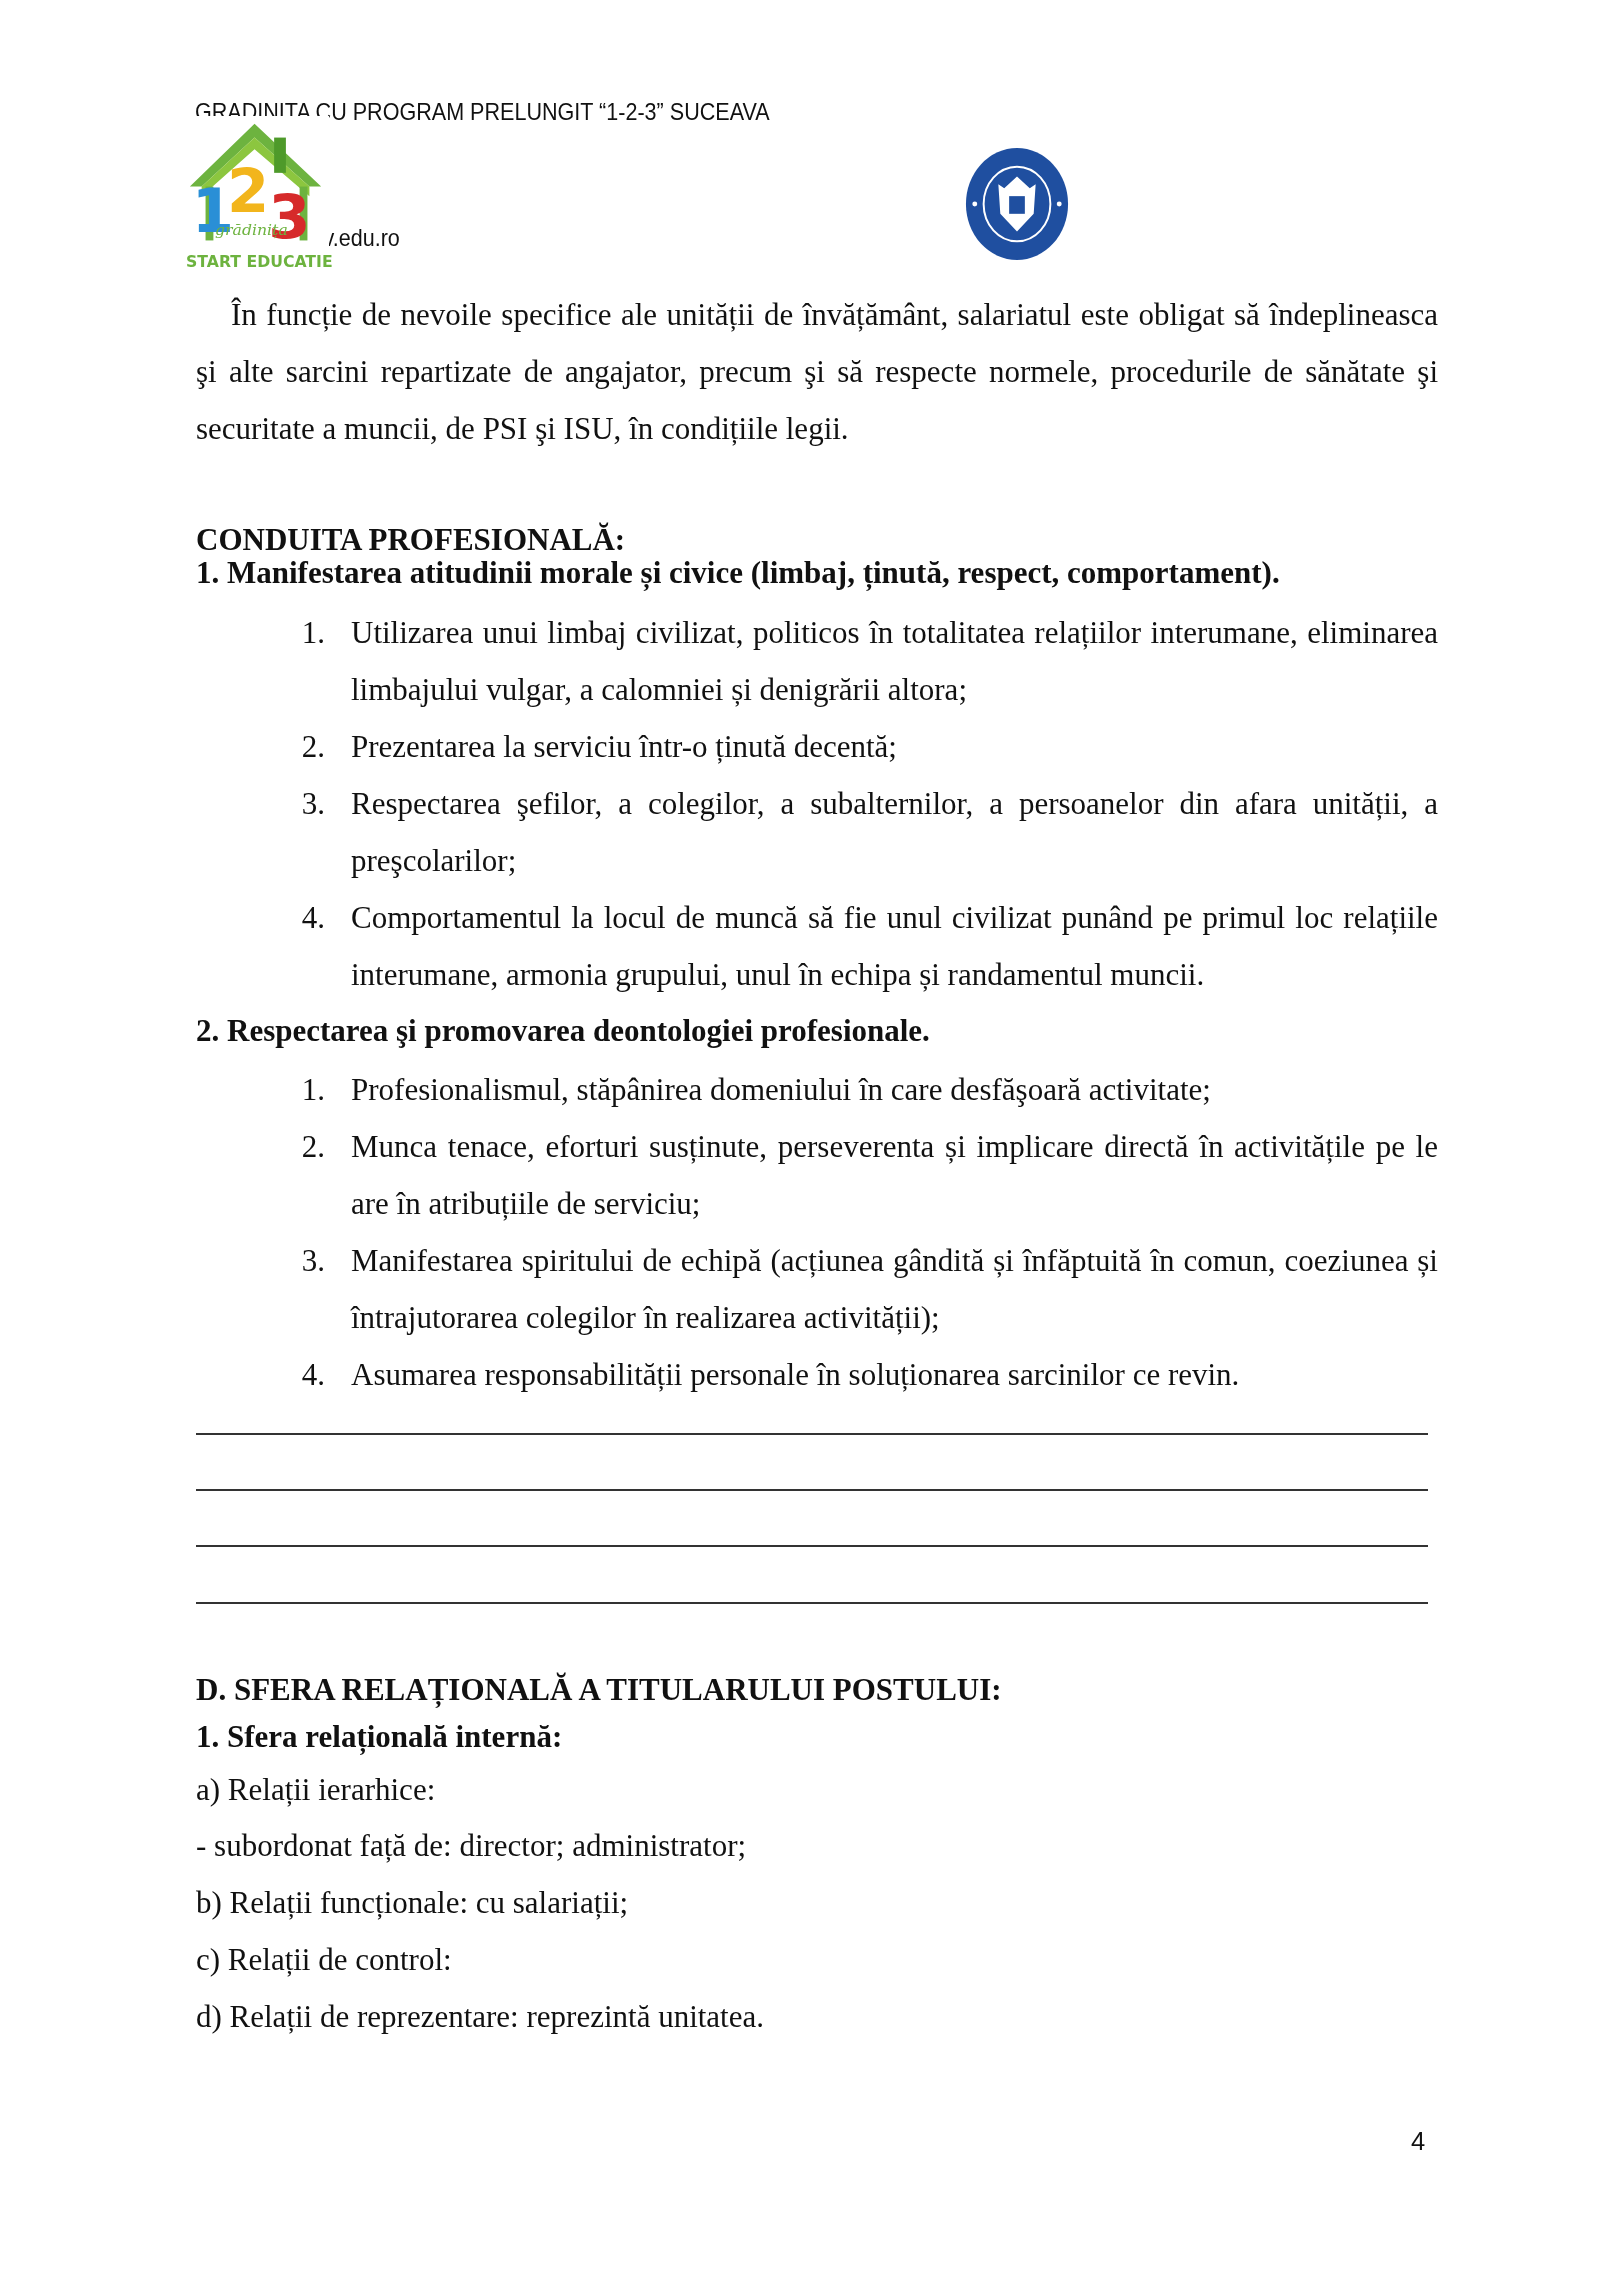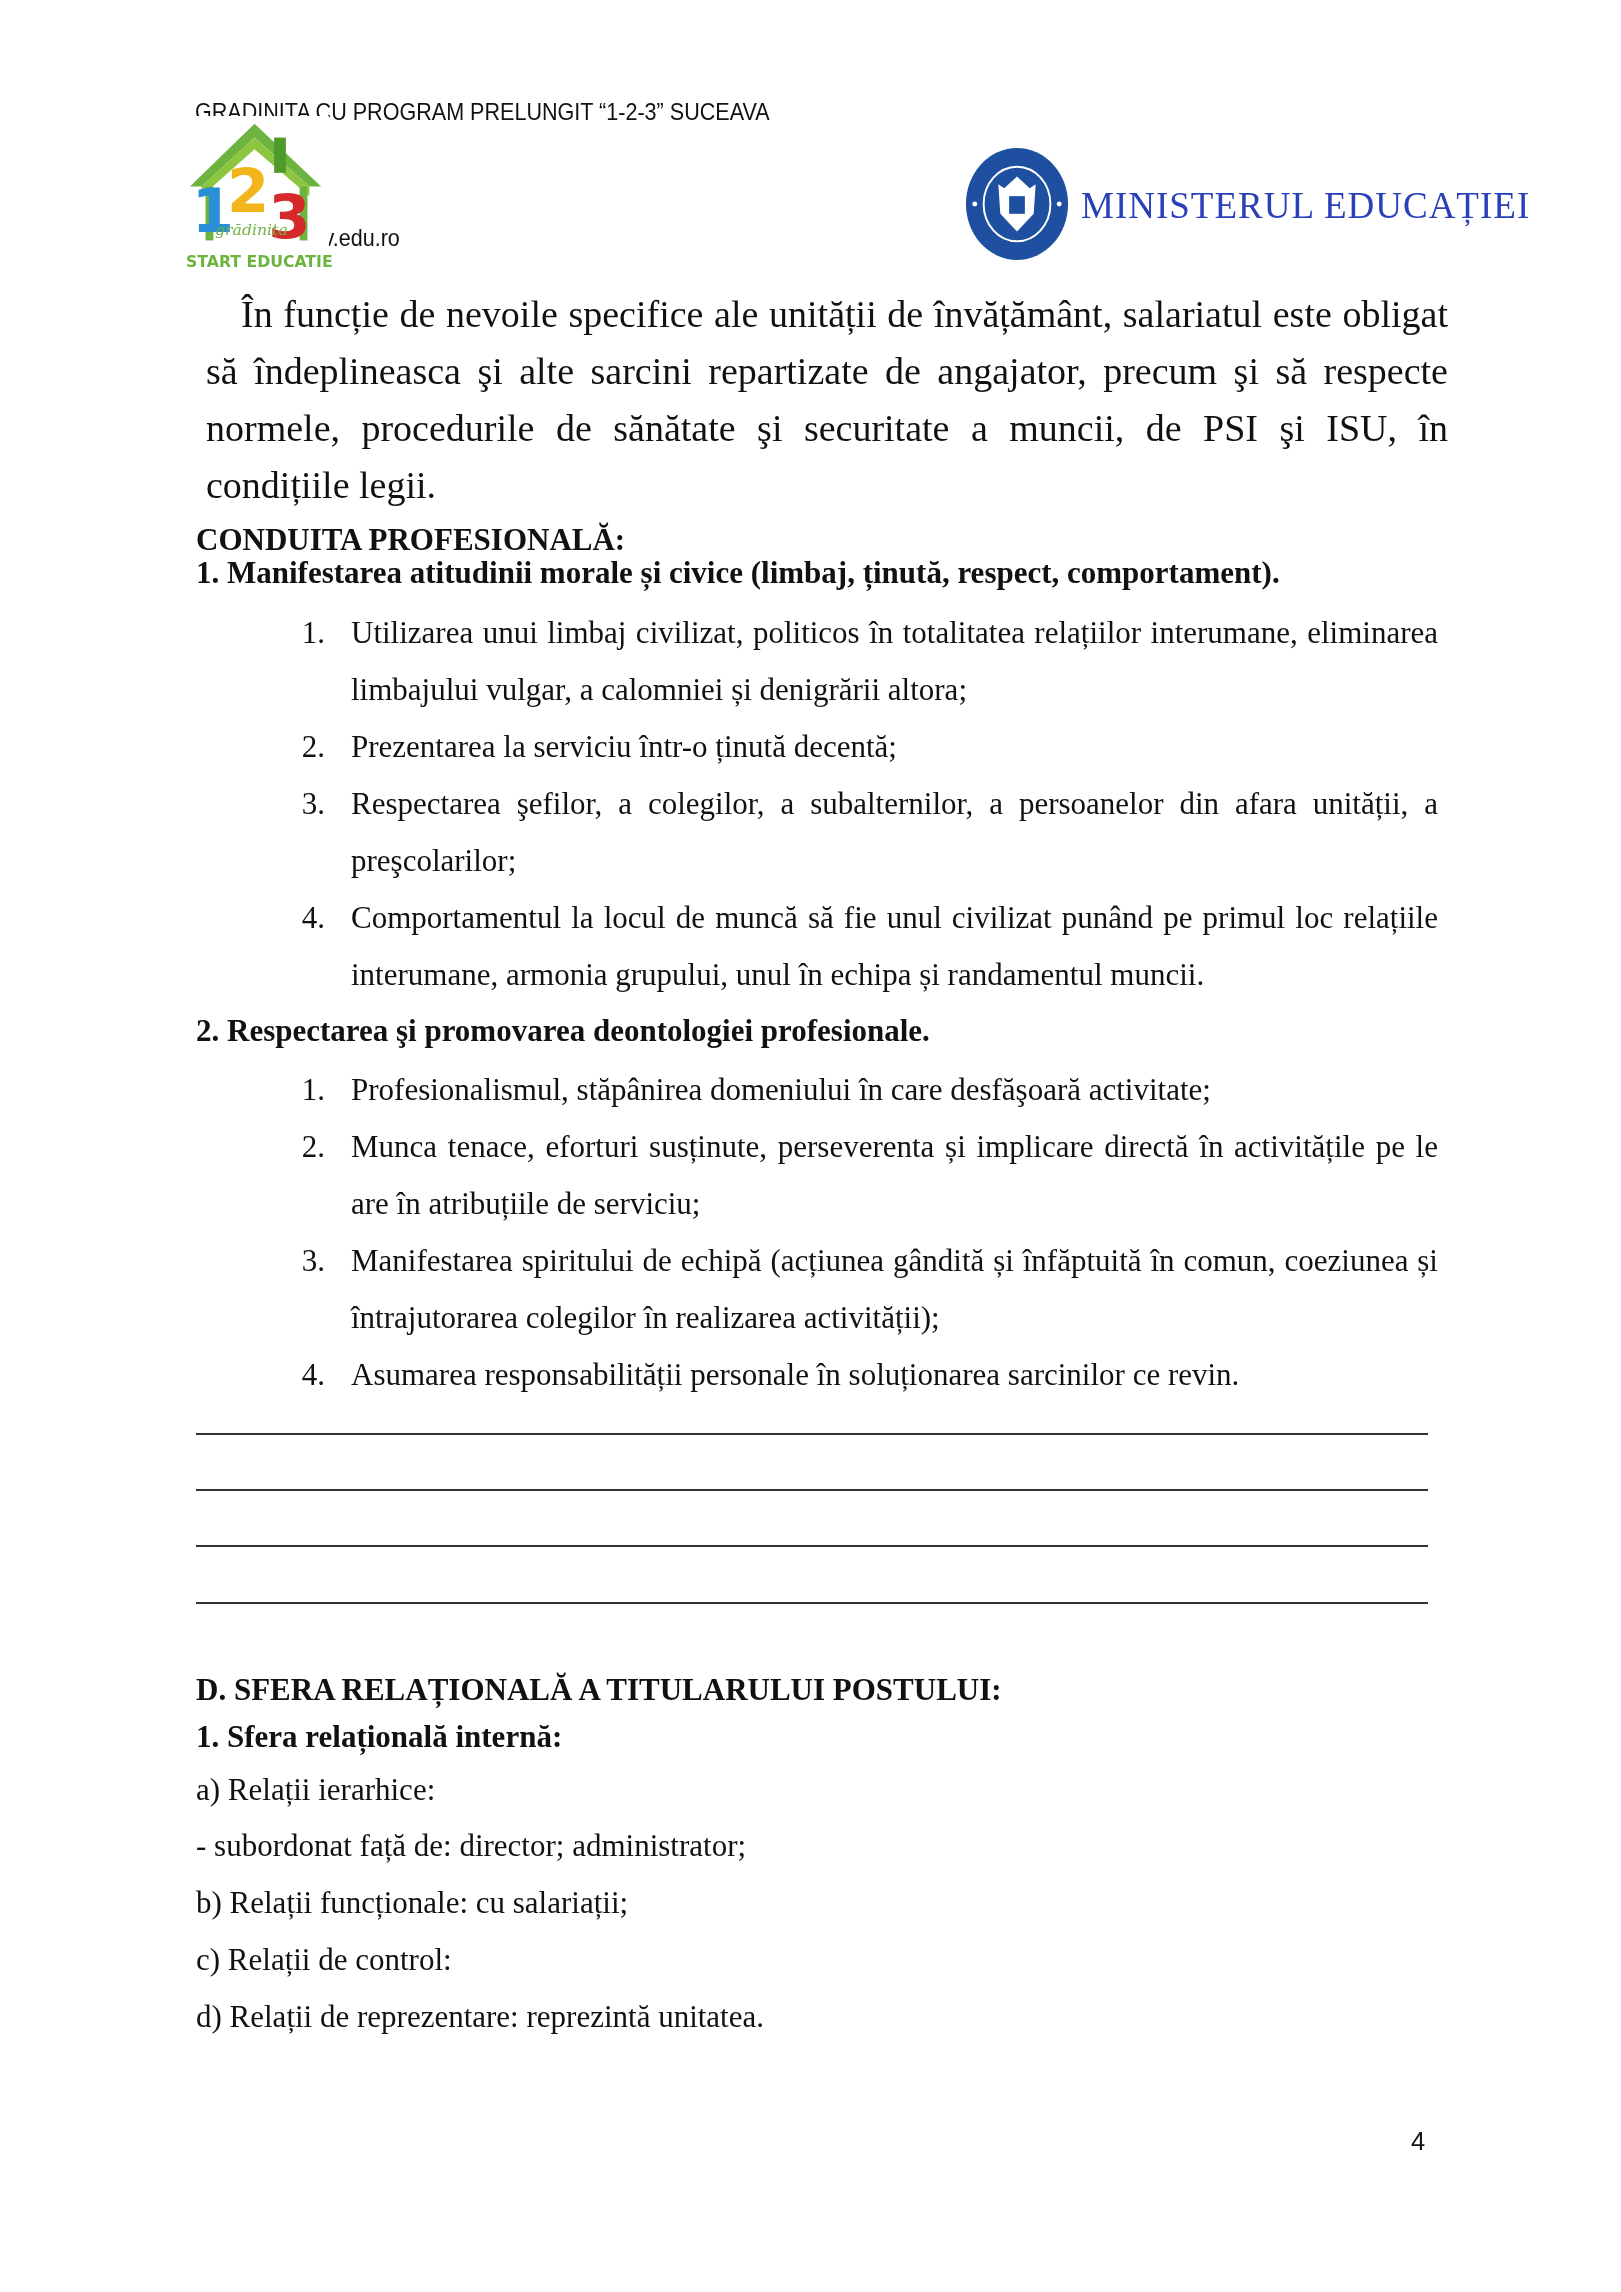--- a/index.html
+++ b/index.html
@@ -11,22 +11,22 @@
   .hdr-line { position: absolute; left: 195px; font-family: "Liberation Sans", "DejaVu Sans", sans-serif;
               font-size: 24.5px; line-height: 31px; color: #111; white-space: nowrap;
               transform: scaleX(0.88); transform-origin: left center; }
   .hdr-link { color: #1a35c9; text-decoration: underline; }
   .logo123 { position: absolute; left: 184px; top: 116px; width: 145px; height: 147px; background: #fff; }
   .ministry { position: absolute; left: 963px; top: 145px; width: 500px; height: 118px; }
   .ministry-text { position: absolute; left: 118px; top: 39px; font-family: "Liberation Serif", "DejaVu Serif", serif;
                    font-size: 37px; color: #2a40b8; letter-spacing: 1px; white-space: nowrap; }
 
   
-  .para { position: absolute; left: 196px; width: 1242px; font-size: 38px; line-height: 57px; text-align: justify;
-          text-align-last: left; margin-left: 10px; }
+  .para { position: absolute; left: 196px; width: 1242px; font-size: 31px; line-height: 57px; text-align: justify;
+          text-align-last: left; }
   .para .indent { display: inline-block; width: 35px; }
   .heading { position: absolute; left: 196px; font-size: 31px; font-weight: bold; line-height: 37px; white-space: nowrap; }
   .list { position: absolute; left: 294px; width: 1144px; margin: 0; padding: 0; list-style: none; }
   .list li { position: relative; padding-left: 57px; font-size: 31px; line-height: 57px; text-align: justify; }
   .list li .num { position: absolute; left: 7.8px; top: 0; }
   .list li .txt { display: block; text-align: justify; }
   .rule { position: absolute; left: 196px; width: 1232px; height: 0; border-top: 2px solid #333; }
   .plain { position: absolute; left: 196px; font-size: 31px; line-height: 37px; white-space: nowrap; }
   .pagenum { position: absolute; left: 1411px; top: 2127px; font-family: "Liberation Sans", "DejaVu Sans", sans-serif;
              font-size: 25.5px; color: #111; }
@@ -57,21 +57,20 @@
 
 <div class="ministry">
   <svg width="108" height="118" viewBox="0 0 110 120" class="abs" style="left:0;top:0;">
     <ellipse cx="55" cy="60" rx="52" ry="57" fill="#1f4fa0"></ellipse>
     <ellipse cx="55" cy="60" rx="34" ry="38" fill="none" stroke="#ffffff" stroke-width="2"></ellipse>
     <path d="M55 32 L68 44 L74 40 L72 70 L55 88 L38 70 L36 40 L42 44 Z" fill="#ffffff"></path>
     <rect x="47" y="52" width="16" height="18" fill="#1f4fa0"></rect>
     <circle cx="12" cy="60" r="2.5" fill="#fff"></circle>
     <circle cx="98" cy="60" r="2.5" fill="#fff"></circle>
   </svg>
-  <div class="ministry-text">MINISTERUL EDUCAȚIEI</div>
 </div>
 
 <div class="para" style="top:286px;">
   <span class="indent"></span><span>În funcție de nevoile specifice ale unității de învățământ, salariatul este obligat să îndeplineasca şi alte sarcini repartizate de angajator, precum şi să respecte normele, procedurile de sănătate şi securitate a muncii, de PSI şi ISU, în condițiile legii.</span>
 </div>
 
 <div class="heading" style="top:521px;">CONDUITA PROFESIONALĂ:</div>
 <div class="heading" style="top:554px;text-align:right;">1. Manifestarea atitudinii morale și civice (limbaj, ținută, respect, comportament).</div>
 
 <ul class="list" style="top:604px;">

